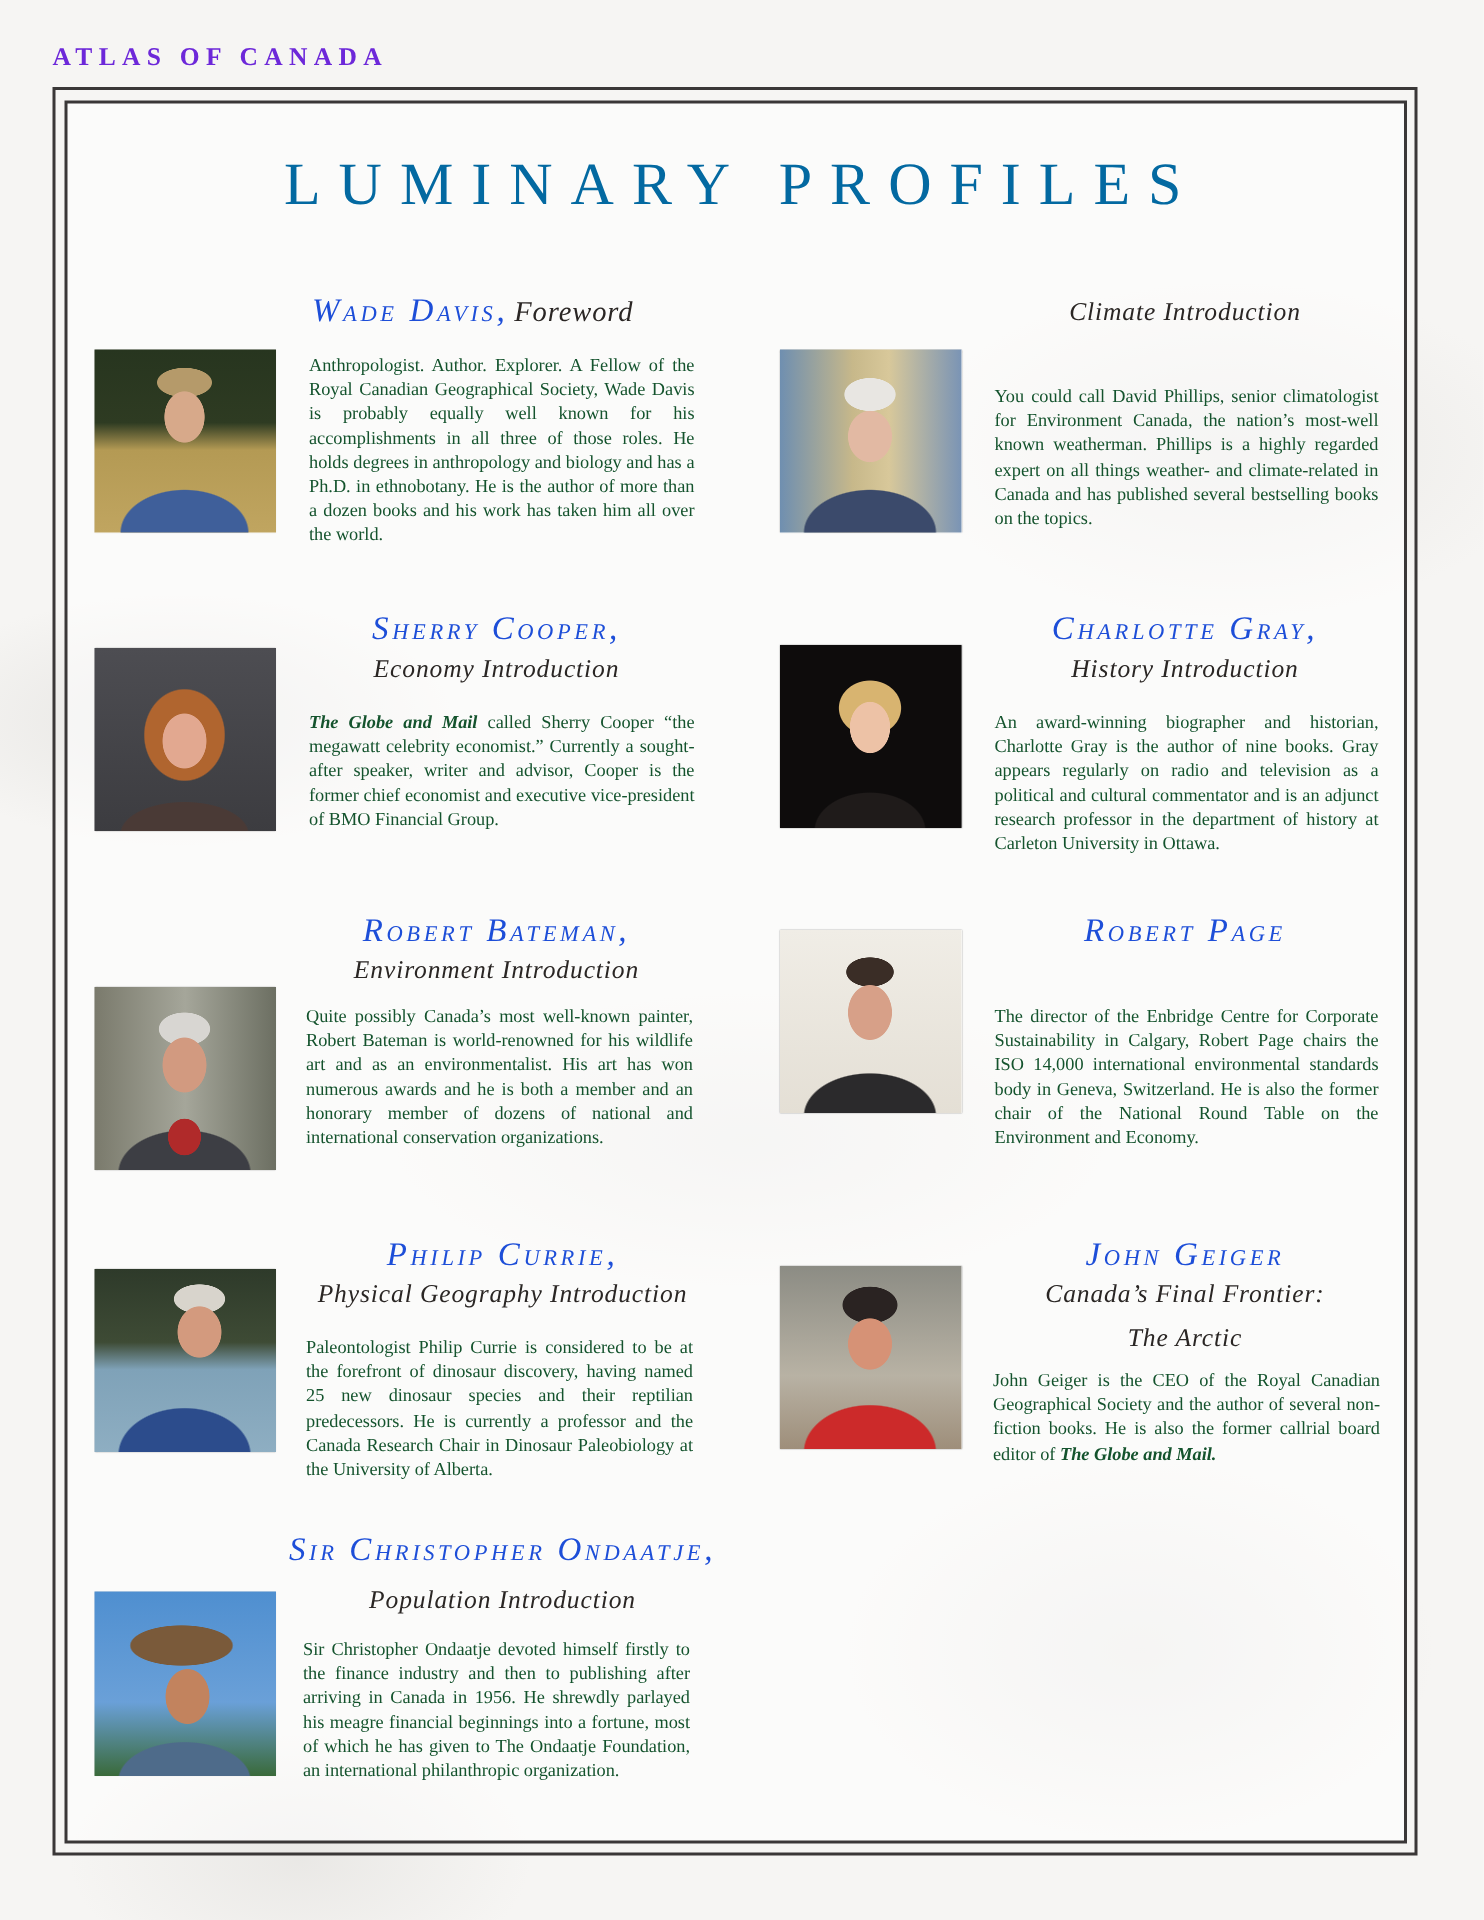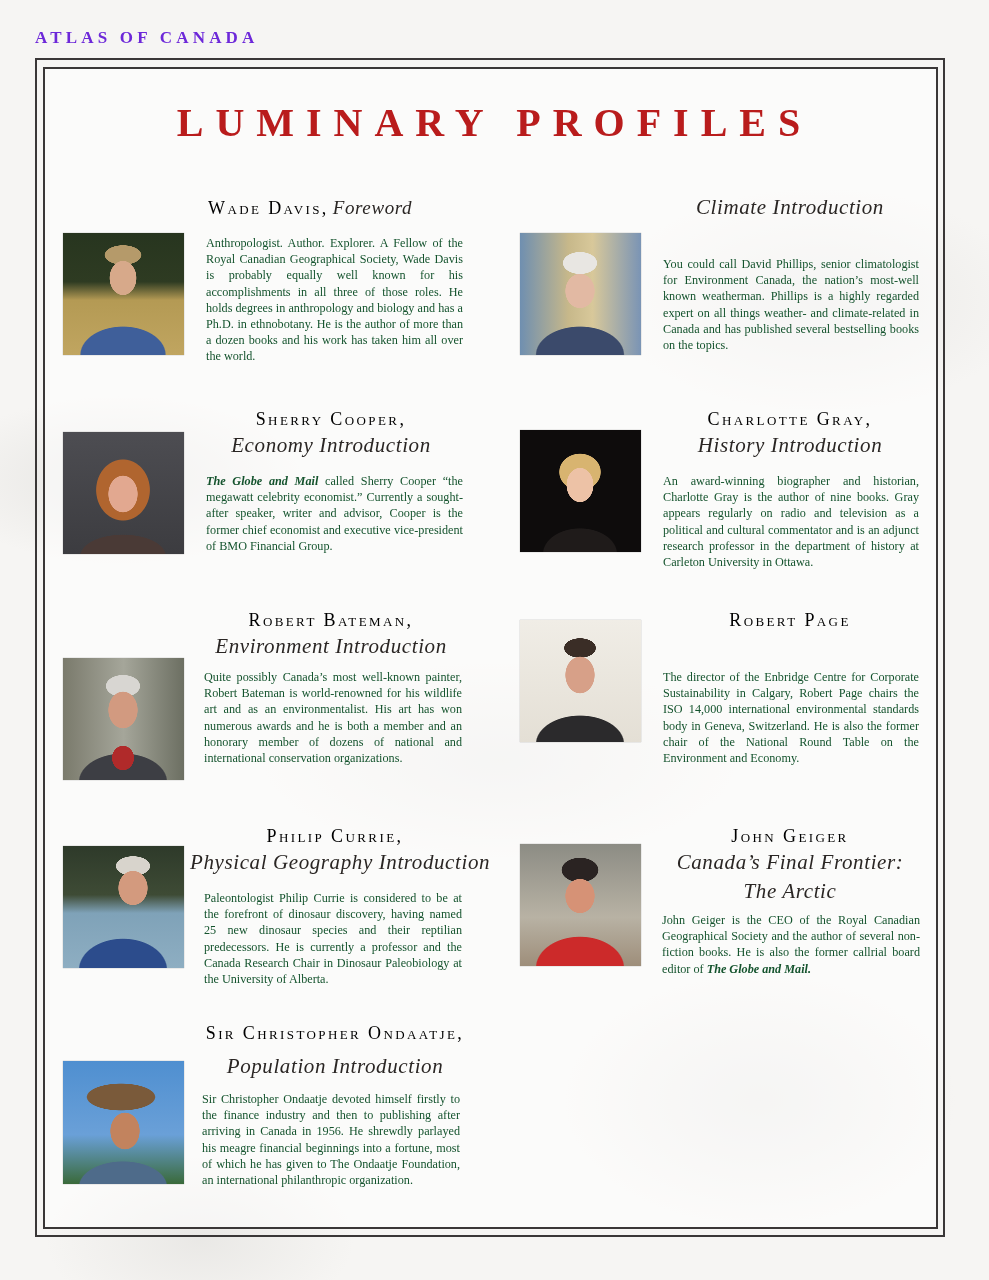--- a/index.html
+++ b/index.html
@@ -27,34 +27,34 @@
     position:absolute; left:35px; top:58px; width:910px; height:1179px;
     border:2px solid #3a3737; box-sizing:border-box;
   }
   .frame-inner {
     position:absolute; left:43px; top:67px; width:895px; height:1162px;
     border:2px solid #3a3737; box-sizing:border-box;
     background:rgba(255,255,255,0.55);
   }
   .page-title {
     position:absolute; left:0; right:0; top:99px; text-align:center;
-    font-size:40px; letter-spacing:12px; color:#b91c1c; font-weight:bold;
+    font-size:40px; letter-spacing:12px; color:#0369a1; font-weight:normal;
   }
   .profile { position:absolute; }
   .photo {
     position:absolute; width:121px; height:122px;
     box-shadow:0 0 1px rgba(0,0,0,0.4);
   }
   .head { position:absolute; text-align:center; }
   .name {
-    font-size:18px; font-variant:small-caps; letter-spacing:2.4px; color:#000000;
-    white-space:nowrap; line-height:26px;
+    font-size:22px; font-variant:small-caps; letter-spacing:2.4px; color:#1d4ed8;
+    white-space:nowrap; line-height:26px;font-style:italic;
   }
   .role {
-    font-size:21px; font-style:italic; letter-spacing:0.6px; color:#2a2624;
+    font-size:17px; font-style:italic; letter-spacing:0.6px; color:#2a2624;
     line-height:27px; white-space:nowrap;
   }
   .bio {
     position:absolute; font-size:12.2px; line-height:16.2px; text-align:justify;
     color:#14532d; hyphens:manual;
   }
   .bio i.pub { font-weight:bold; font-style:italic; }
 </style>
 </head>
 <body>

